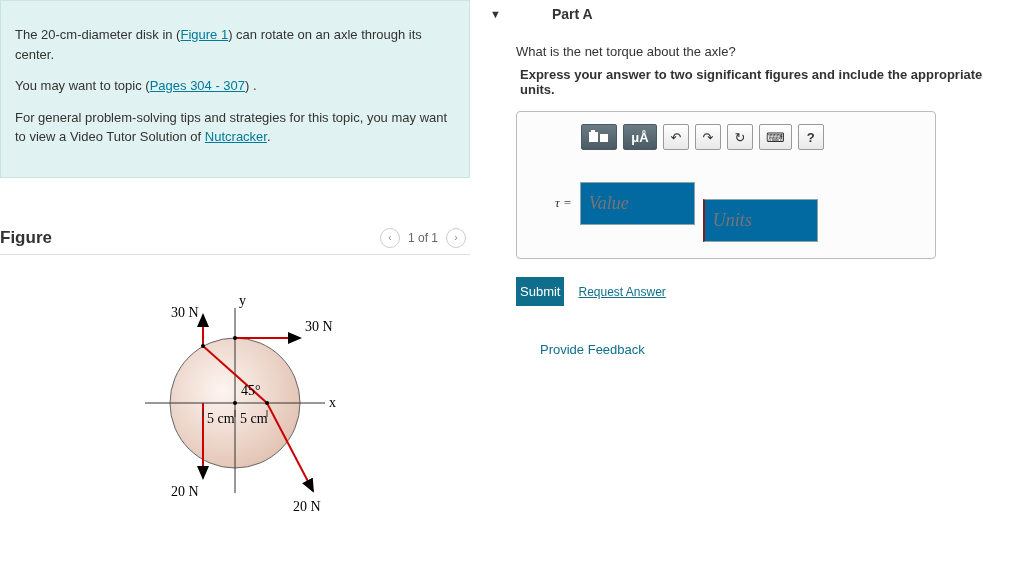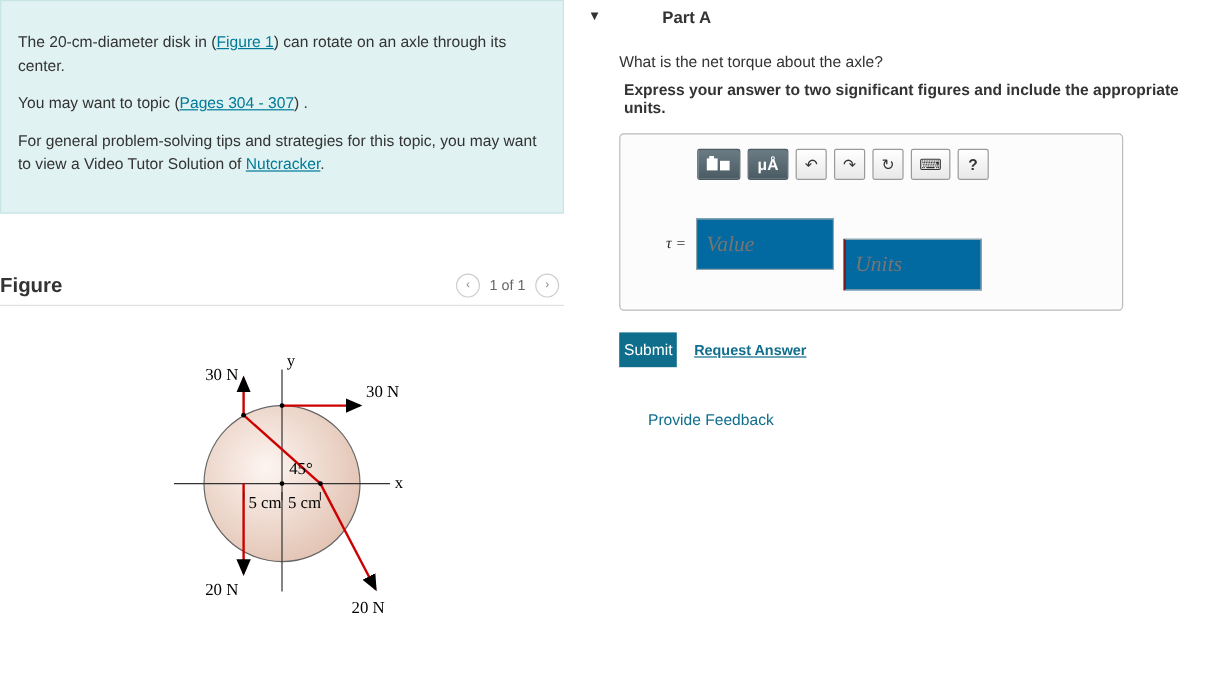--- a/index.html
+++ b/index.html
@@ -67,21 +67,21 @@
     font-family: 'Times New Roman', serif; font-size: 18px; font-style: italic;
     color: #bbb; padding: 0 8px; outline: none;
   }
   .value-field { width: 115px; }
   .units-field { width: 115px; border-left: 2px solid #7f1d1d; margin-top: 35px; }
   .submit-row { display: flex; align-items: center; gap: 14px; margin-top: 18px; }
   .submit-btn {
     background: #0f6e8c; color: #fff; border: none; padding: 7px 4px;
     font-size: 13px; cursor: pointer;
   }
-  .req-link { color: #0f6e8c; font-weight: bold; text-decoration: underline; font-size: 12px; cursor: pointer; }
+  .req-link { color: #0f6e8c; font-weight: normal; text-decoration: underline; font-size: 12px; cursor: pointer; }
   .feedback { color: #0f6e8c; margin-top: 36px; font-size: 13px; cursor: pointer; margin-left: 24px; }
   .fig-label { font-family: 'Times New Roman', serif; font-size: 14px; }
 </style>
 </head>
 <body>
 
 <div class="left-col">
   <div class="intro-box">
     <p>
       <span>The 20-cm-diameter disk in (</span><a class="link">Figure 1</a><span>) can rotate on an axle through its center.</span>

